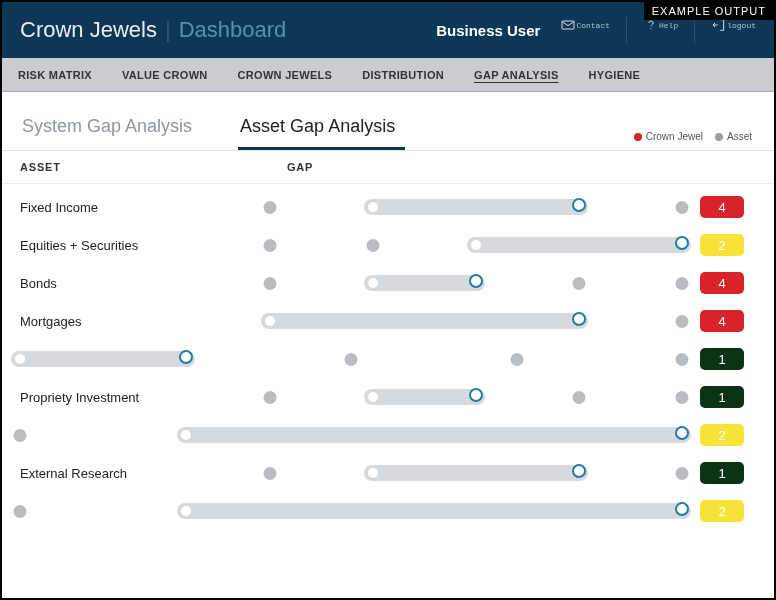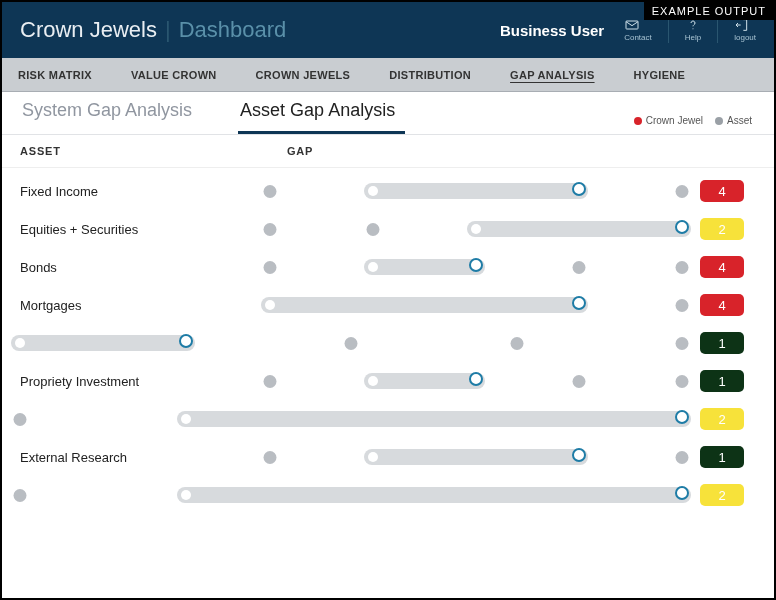--- a/index.html
+++ b/index.html
@@ -6,27 +6,27 @@
   html, body { width: 776px; height: 600px; font-family: Arial, Helvetica, sans-serif; overflow: hidden; background:#fff; }
   .frame { width:776px; height:600px; position:relative; border:2px solid #000; }
   .example-tag { position:absolute; top:0; right:0; background:#000; color:#fff; font-size:11px; padding:3px 8px; letter-spacing:1px; z-index:10;}
   .header { background:#0e3655; height:56px; display:flex; align-items:center; padding:0 18px 0 18px; color:#fff; }
   .header .title-a { font-size:22px; font-weight:300; color:#e9eef2;}
   .header .title-sep { color:#2a5670; font-size:22px; margin:0 8px; font-weight:300;}
   .header .title-b { font-size:22px; font-weight:300; color:#5a90a9;}
   .header .spacer { flex:1; }
   .header .user { font-weight:bold; font-size:15px; margin-right:20px;}
   .header .icon-group { display:flex; gap:14px; align-items:flex-start;}
-  .header .icon-item { display:flex; flex-direction:column; color:#a7c3d2; font-size:8px; cursor:pointer;}
+  .header .icon-item { display:flex; flex-direction:row; align-items:center; color:#a7c3d2; font-size:8px; cursor:pointer;font-family:Liberation Mono, monospace;}
   .header .icon-item svg { width:16px; height:16px; fill:none; stroke:#cfe1ea; stroke-width:1.5;}
   .header .vsep { width:1px; height:26px; background:#2a5670; margin:0 2px;}
-  .nav { background:#c9cdd1; height:34px; display:flex; align-items:center; padding:16px 14px; gap:35px; border-bottom:1px solid #a8adb3;}
+  .nav { background:#c9cdd1; height:34px; display:flex; align-items:center; padding:16px 14px; gap:26px; border-bottom:1px solid #a8adb3;}
   .nav .nav-item { font-size:11px; font-weight:bold; color:#333; letter-spacing:0.3px; cursor:pointer; padding:4px 2px;}
   .nav .nav-item.active { text-decoration:underline; text-underline-offset:3px;}
-  .subtabs { display:flex; align-items:flex-end; padding:0 18px 0 18px; border-bottom:1px solid #e1e3e6; position:relative;}
+  .subtabs { display:flex; align-items:flex-end; padding:16px 18px 0 18px; border-bottom:1px solid #e1e3e6; position:relative;}
   .subtabs .tab { font-size:18px; padding:8px 10px 10px 2px; margin-right:36px; cursor:pointer;}
   .subtabs .tab.inactive { color:#9096a0; }
   .subtabs .tab.active { color:#222; border-bottom:3px solid #0e3655; font-weight:500;}
   .legend { position:absolute; right:22px; bottom:8px; font-size:10px; color:#555; display:flex; gap:12px; align-items:center;}
   .legend .dot { width:8px; height:8px; border-radius:50%; display:inline-block; margin-right:4px; vertical-align:middle;}
   .legend .red { background:#d8232a;}
   .legend .gray { background:#9aa0a6;}
   .colhead { display:flex; padding:10px 22px 10px 18px; font-size:11px; font-weight:bold; color:#333; letter-spacing:0.8px; border-bottom:1px solid #eee;}
   .col-asset { width:250px; }
   .col-scale { flex:1; display:flex; justify-content:space-between; padding-right:10px;}

